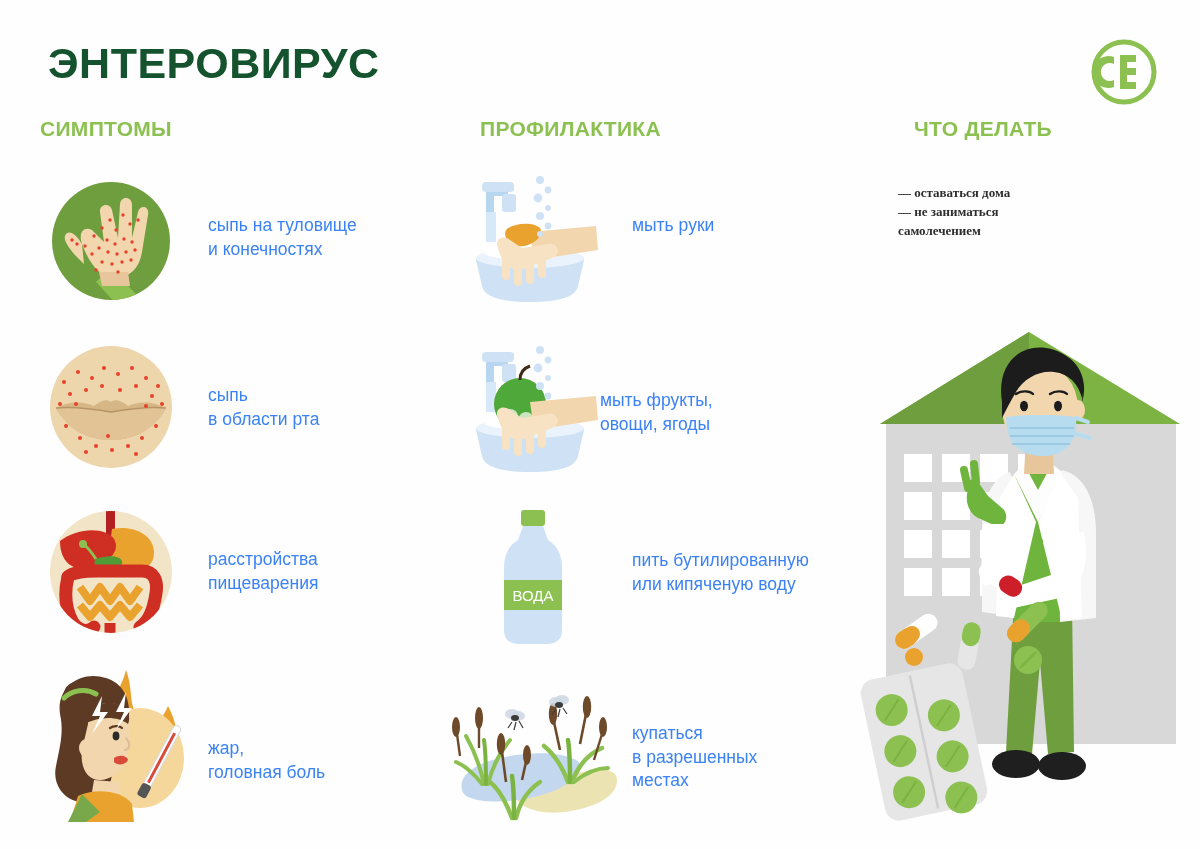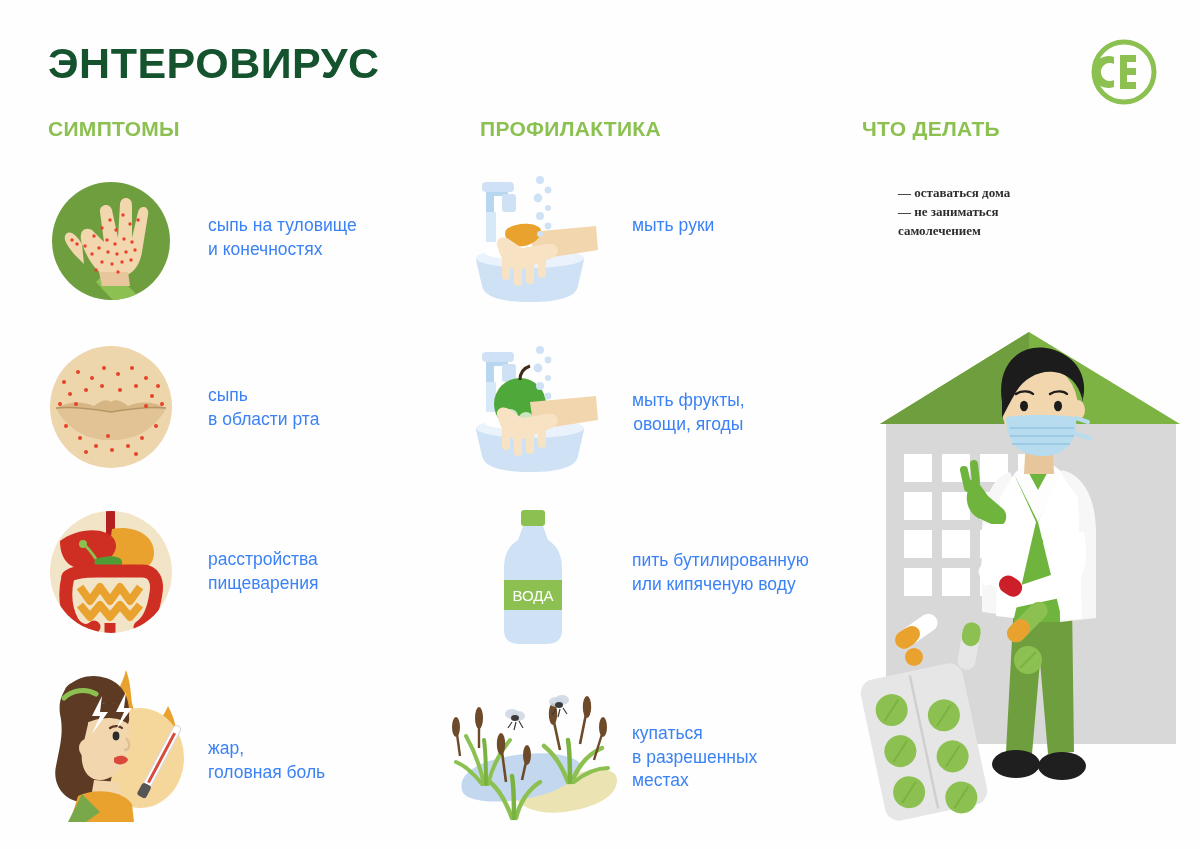--- a/index.html
+++ b/index.html
@@ -43,23 +43,23 @@
   }
 
   .col-head {
     position: absolute;
     font-size: 21px;
     font-weight: bold;
     letter-spacing: 0.3px;
     color: #8cc152;
     line-height: 1;
   }
-  #head-symptoms { left: 48px; top: 118px; }
+  #head-symptoms { left: 40px; top: 118px; }
   #head-prevention { left: 480px; top: 118px; }
-  #head-todo { left: 862px; top: 118px; }
+  #head-todo { left: 914px; top: 118px; }
   .row-text {
     position: absolute;
     font-size: 17.5px;
     line-height: 1.35;
     color: #3b82f6;
     white-space: pre-line;
   }
 
   .icon-box {
     position: absolute;
@@ -102,21 +102,21 @@
   }
   #todo-list .li { white-space: pre-line; }
 
   
   #sym1-text { left: 208px; top: 214px; }
   #sym2-text { left: 208px; top: 384px; }
   #sym3-text { left: 208px; top: 548px; }
   #sym4-text { left: 208px; top: 737px; }
 
   #prev1-text { left: 632px; top: 214px; }
-  #prev2-text { left: 632px; top: 389px; text-align: center; }
+  #prev2-text { left: 600px; top: 389px; }
   #prev3-text { left: 632px; top: 549px; }
   #prev4-text { left: 632px; top: 722px; }
 
   svg { display: block; overflow: visible; }
 </style>
 </head>
 <body>
 
 <div class="page">
 

